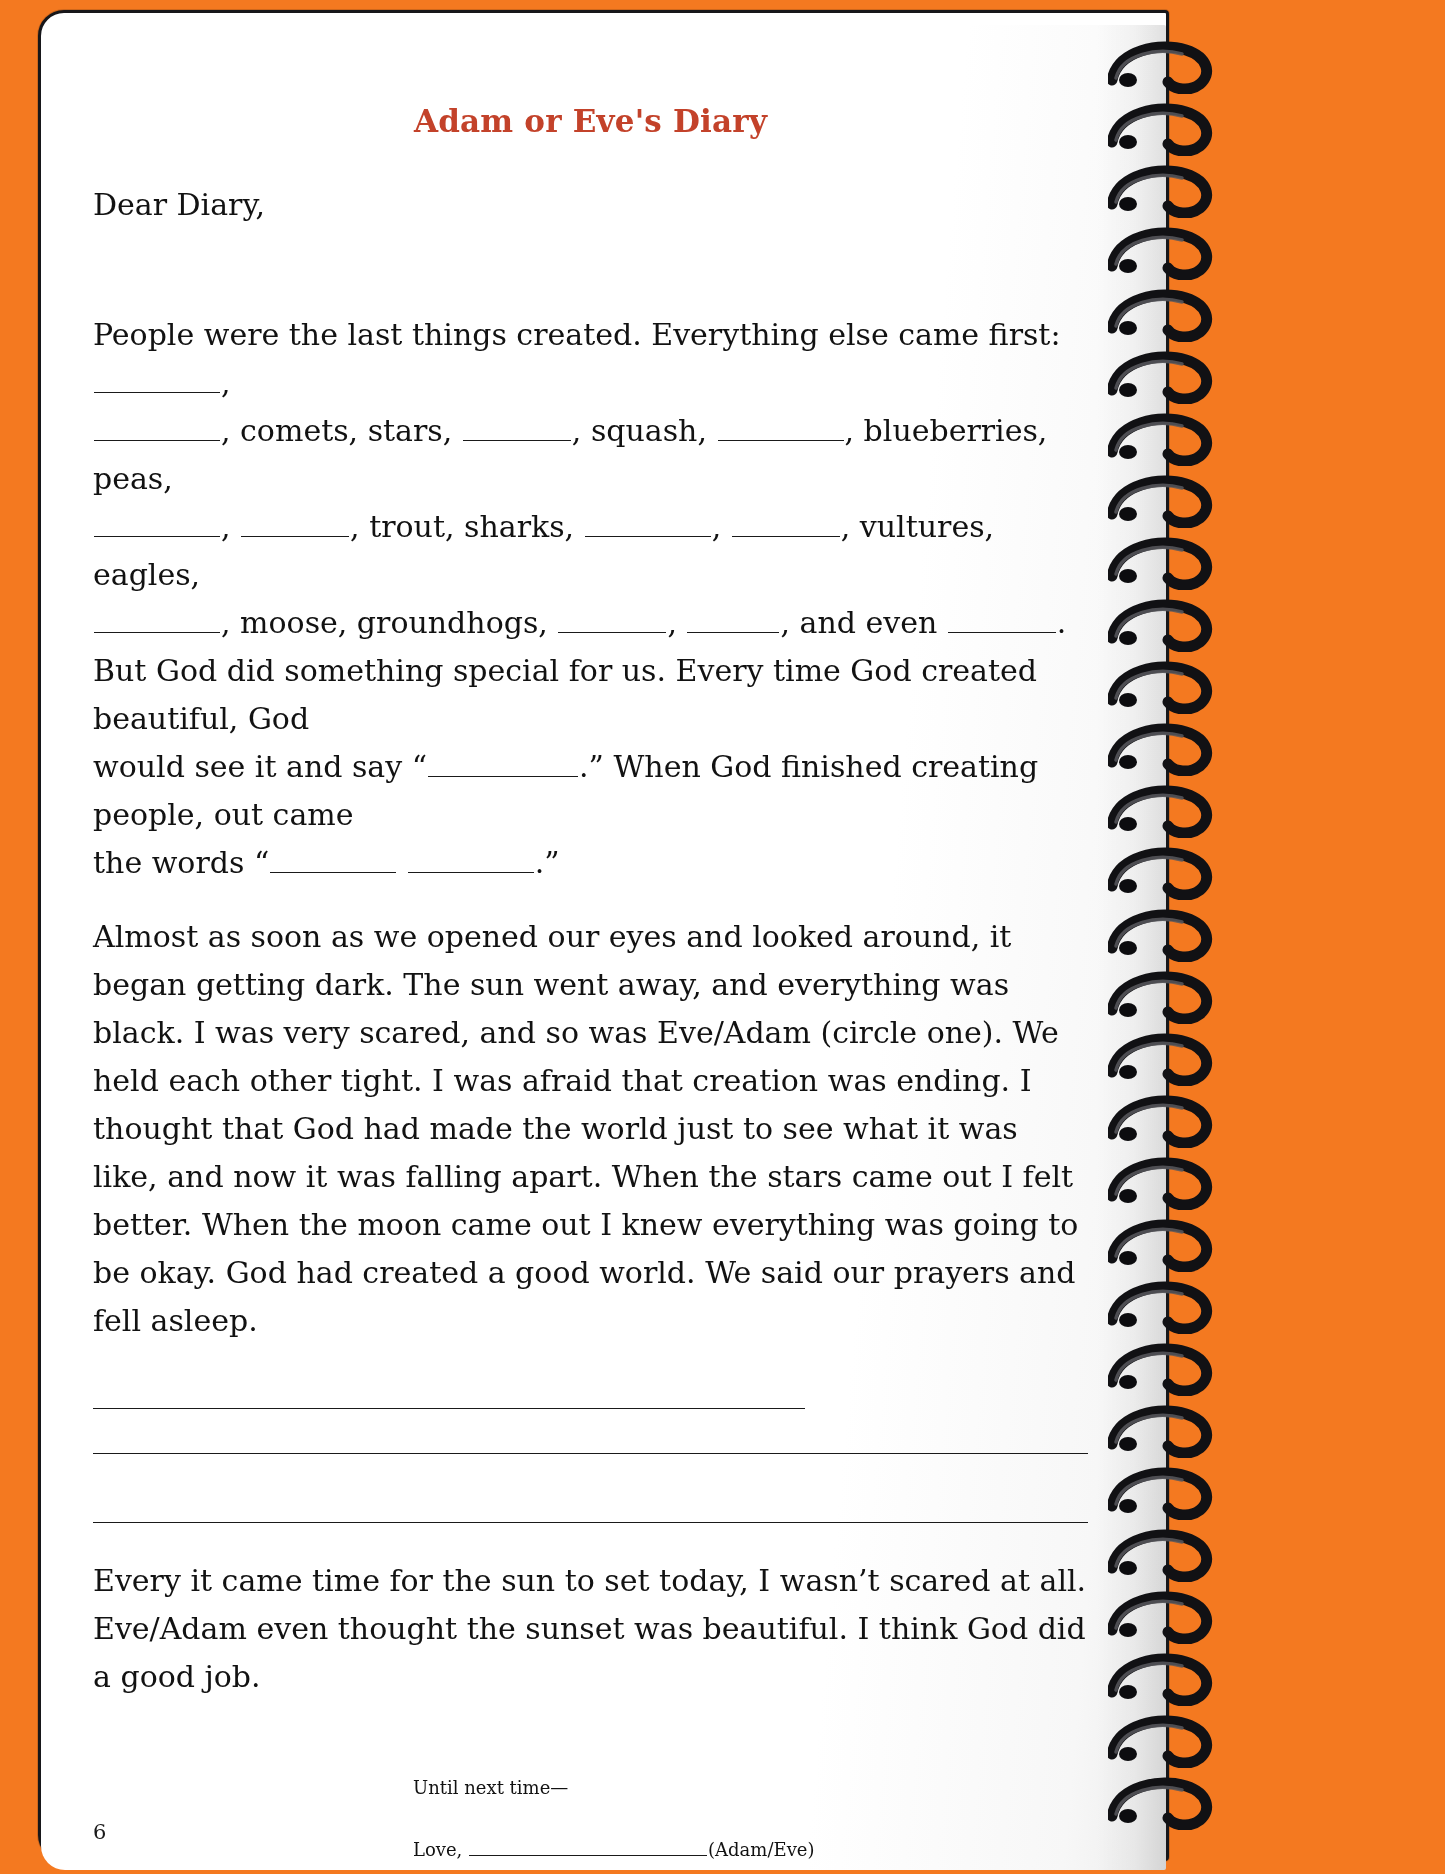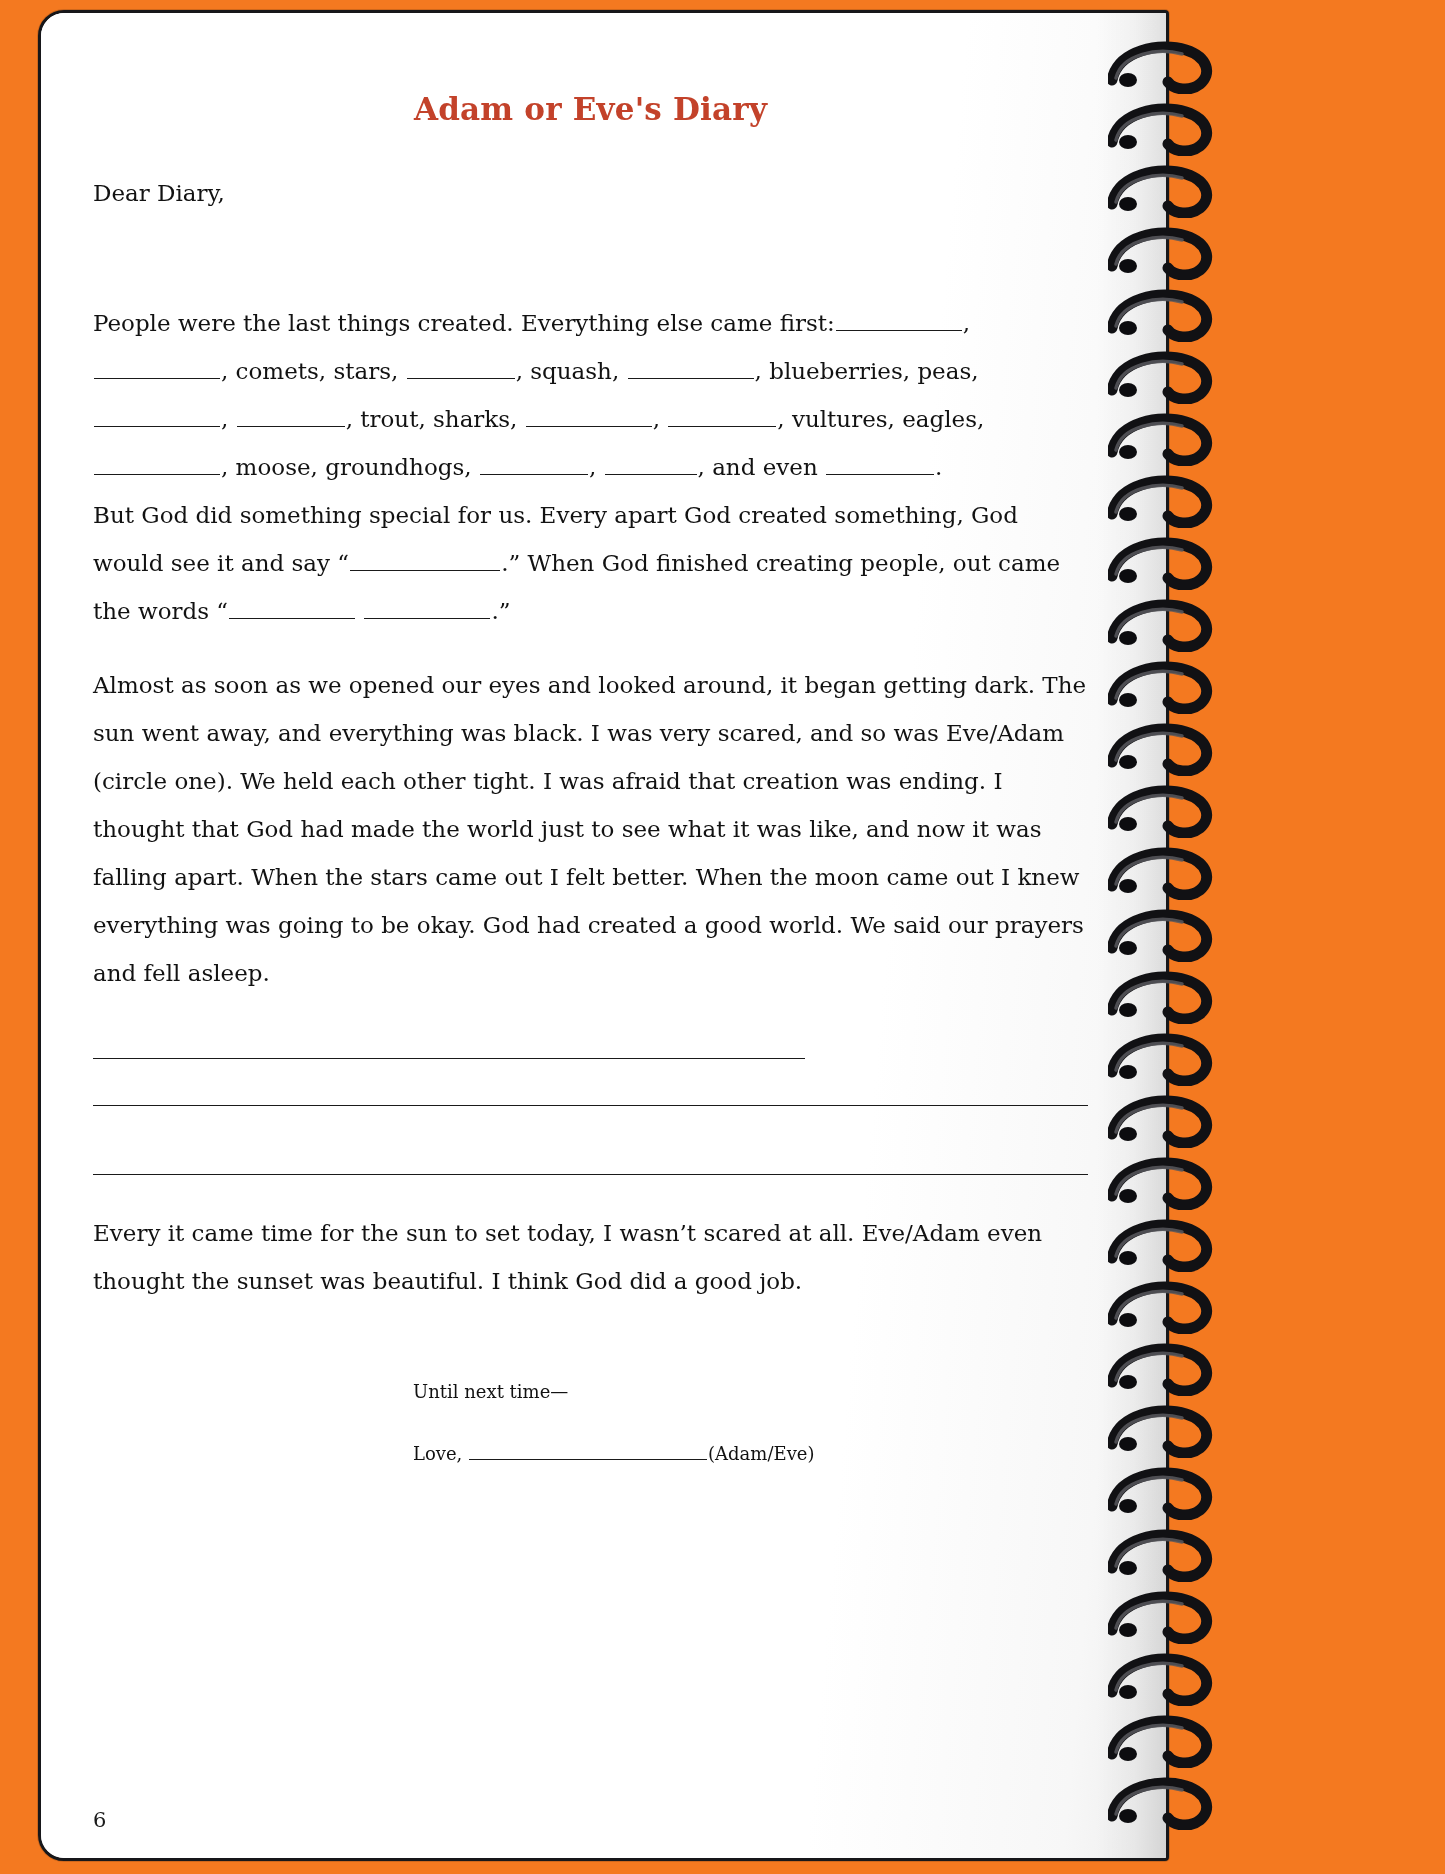--- a/index.html
+++ b/index.html
@@ -31,21 +31,21 @@
     top: 10px;
     width: 1125px;
     height: 1845px;
     background: #ffffff;
     border: 3px solid #17171a;
     border-radius: 26px 4px 4px 26px;
     box-shadow: 0 0 0 1px rgba(0,0,0,0.15);
   }
   #sheet-inner {
     position: absolute;
-    left: 0; top: 0;
+    left: 0; top: 12px;
     width: 100%;
     height: 100%;
     border-radius: 24px 2px 2px 24px;
     background: linear-gradient(95deg, #ffffff 0%, #ffffff 72%, #f7f7f7 92%, #ececec 100%);
     overflow: hidden;
   }
 
   
   #sheet-curl {
     position: absolute;
@@ -75,21 +75,21 @@
     text-align: center;
     color: #C3422A;
     font-size: 31px;
     font-weight: bold;
     letter-spacing: 0.2px;
     margin: 0 0 42px 0;
     font-family: "DejaVu Serif", "Liberation Serif", serif;
   }
 
   .para {
-    font-size: 23px;
+    font-size: 30px;
     line-height: 48px;
     color: #121212;
     margin: 0 0 30px 0;
     text-align: left;
     font-family: "DejaVu Serif", "Liberation Serif", serif;
   }
   .para.tight { margin-bottom: 26px; }
   .salutation { margin-bottom: 34px; }
 
   .italic { }
@@ -175,21 +175,21 @@
       <h1 id="doc-title">Adam or Eve's Diary</h1>
 
       <p class="para salutation">Dear Diary,</p>
 
       <p class="para tight">
         <br>
         <span>People were the last things created. Everything else came first:</span><span class="blank b-lg"></span>,<br>
         <span class="blank b-lg"></span><span>, comets, stars,</span> <span class="blank b-md"></span><span>, squash,</span> <span class="blank b-lg"></span><span>, blueberries, peas,</span><br>
         <span class="blank b-lg"></span><span>,</span> <span class="blank b-md"></span><span>, trout, sharks,</span> <span class="blank b-lg"></span><span>,</span> <span class="blank b-md"></span><span>, vultures, eagles,</span><br>
         <span class="blank b-lg"></span><span>, moose, groundhogs,</span> <span class="blank b-md"></span><span>,</span> <span class="blank b-sm"></span><span>, and even</span> <span class="blank b-md"></span><span>.</span><br>
-        <span>But God did something special for us. Every apart God created something, God</span><br>
+        <span>But God did something special for us. Every time God created beautiful, God</span><br>
         <span>would see it and say “</span><span class="blank b-xl"></span><span>.” When God finished creating people, out came</span><br>
         <span>the words “</span><span class="blank b-lg"></span> <span class="blank b-lg"></span><span>.”</span>
       </p>
 
       <p class="para"><span>Almost as soon as we opened our eyes and looked around, it began getting dark. The sun went away, and everything was black. I was very scared, and so was Eve/Adam (</span><span class="italic">circle one</span><span>). We held each other tight. I was afraid that creation was ending. I thought that God had made the world just to see what it was like, and now it was falling apart. When the stars came out I felt better. When the moon came out I knew everything was going to be okay. God had created a good world. We said our prayers and fell asleep.</span></p>
 
       <p class="para"> <span class="inline-rule" style="width:712px"></span></p>
 
       <div class="answer-rules">
         <span class="rule-line"></span>

